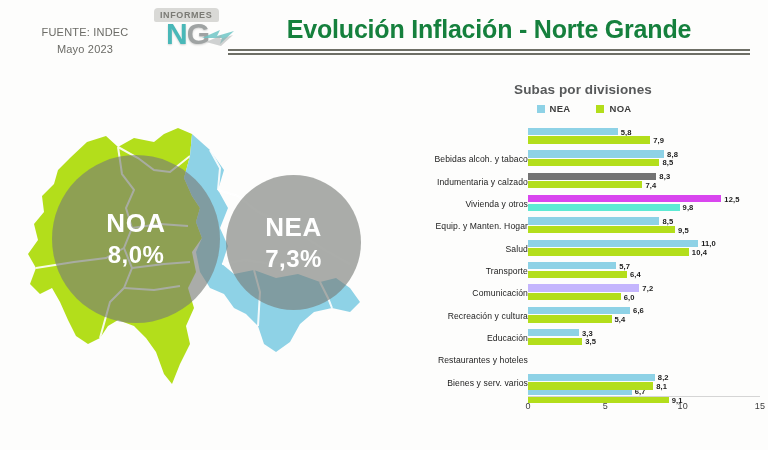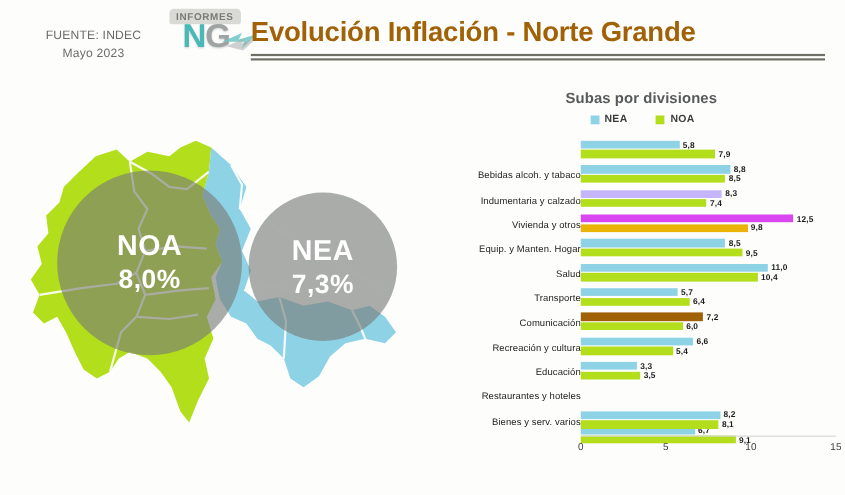--- a/index.html
+++ b/index.html
@@ -33,22 +33,22 @@
     color:#49b8b8;line-height:30px;
     text-shadow:0 1px 2px rgba(0,0,0,.18);
   }
   .logo-ng .g{color:#9fa3a3;}
   .logo-arrow{
     position:absolute;left:54px;top:20px;width:36px;height:22px;
   }
 
   .title-wrap{position:absolute;left:228px;top:14px;width:522px;}
   .title{
-    font-size:25px;font-weight:bold;color:#a16207;
-    letter-spacing:-.2px;line-height:30px;
+    font-size:25px;font-weight:bold;color:#15803d;
+    text-align:center;letter-spacing:-.2px;line-height:30px;
     white-space:nowrap;
   }
   .title-rule{margin-top:5px;border-top:2px solid #6e6f66;
     border-bottom:2px solid #6e6f66;height:2px;background:#fdfdfc;}
 
   
   .map{position:absolute;left:14px;top:112px;width:372px;height:300px;}
   .map svg{display:block;}
   .bubble{
     position:absolute;border-radius:50%;
@@ -202,35 +202,35 @@
                 <span class="blab">8,8</span>
               </div>
               <div class="bar noa" style="background: rgb(179, 222, 27); width: 56.6667%;">
                 <span class="blab">8,5</span>
               </div>
             </div>
           </div>
           <div class="row">
             <div class="cat">Indumentaria y calzado</div>
             <div class="bars">
-              <div class="bar nea" style="background: #c4b5fd; width: 55.3333%;">
+              <div class="bar nea" style="background: #737373; width: 55.3333%;">
                 <span class="blab">8,3</span>
               </div>
               <div class="bar noa" style="background: rgb(179, 222, 27); width: 49.3333%;">
                 <span class="blab">7,4</span>
               </div>
             </div>
           </div>
           <div class="row">
             <div class="cat">Vivienda y otros</div>
             <div class="bars">
               <div class="bar nea" style="background: #d946ef; width: 83.3333%;">
                 <span class="blab">12,5</span>
               </div>
-              <div class="bar noa" style="background: #eab308; width: 65.3333%;">
+              <div class="bar noa" style="background: #5eead4; width: 65.3333%;">
                 <span class="blab">9,8</span>
               </div>
             </div>
           </div>
           <div class="row">
             <div class="cat">Equip. y Manten. Hogar</div>
             <div class="bars">
               <div class="bar nea" style="background: rgb(142, 210, 230); width: 56.6667%;">
                 <span class="blab">8,5</span>
               </div>
@@ -257,21 +257,21 @@
                 <span class="blab">5,7</span>
               </div>
               <div class="bar noa" style="background: rgb(179, 222, 27); width: 42.6667%;">
                 <span class="blab">6,4</span>
               </div>
             </div>
           </div>
           <div class="row">
             <div class="cat">Comunicación</div>
             <div class="bars">
-              <div class="bar nea" style="background: #a16207; width: 48%; text-align: center;">
+              <div class="bar nea" style="background: #c4b5fd; width: 48%; text-align: center;">
                 <span class="blab">7,2</span>
               </div>
               <div class="bar noa" style="background: rgb(179, 222, 27); width: 40%;">
                 <span class="blab">6,0</span>
               </div>
             </div>
           </div>
           <div class="row">
             <div class="cat">Recreación y cultura</div>
             <div class="bars">

